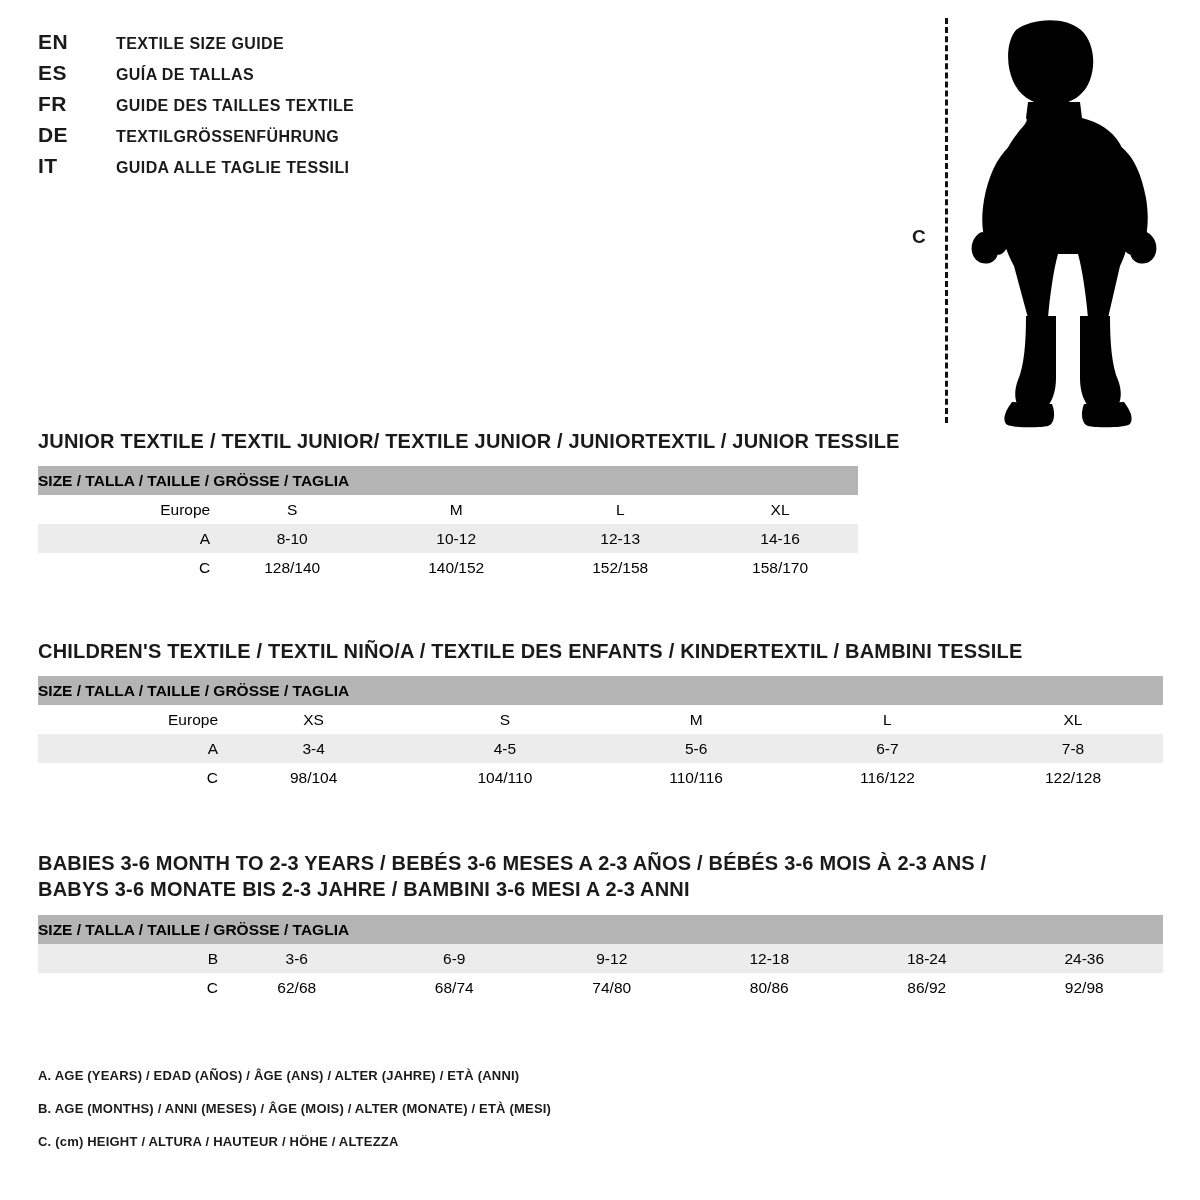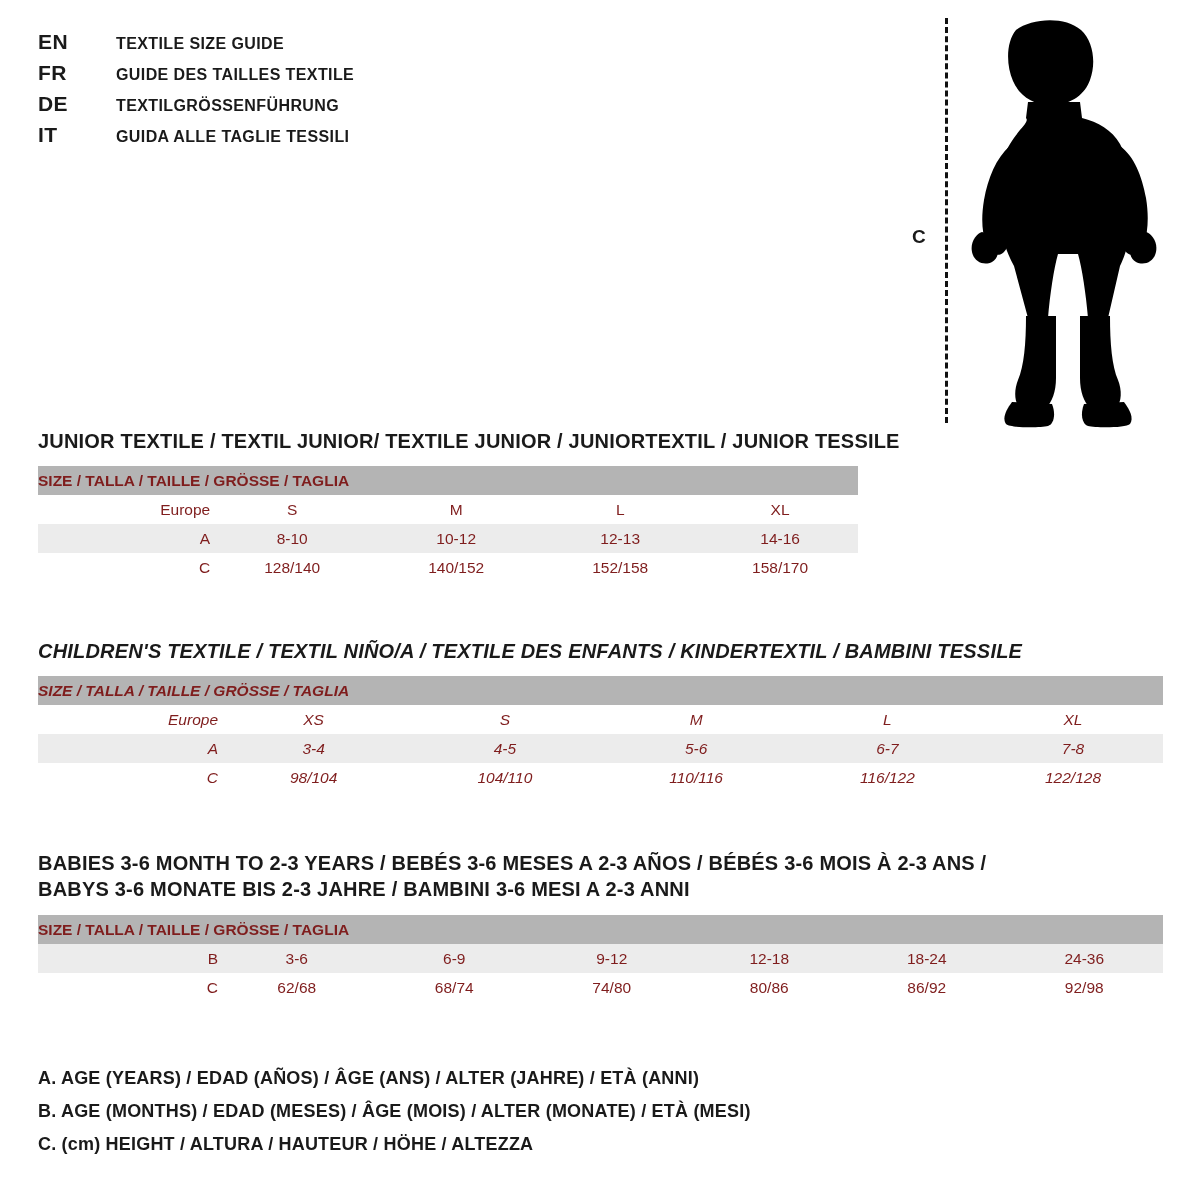--- a/index.html
+++ b/index.html
@@ -93,21 +93,21 @@
     line-height: 26px;
   }
 
   table.size-table {
     border-collapse: collapse;
     width: 100%;
     table-layout: fixed;
   }
   table.size-table td {
     font-size: 15.5px;
-    color: #7f1d1d;
+    color: #000000;
     height: 29px;
     padding: 0;
     vertical-align: middle;
   }
   .row-head td {
     background: #b4b4b4;
     font-weight: bold;
     font-size: 15.5px;
     padding-left: 8px;
   }
@@ -128,52 +128,56 @@
   .block {
     position: absolute;
     left: 38px;
   }
 
   
   #junior-block { top: 430px; width: 820px; }
   #junior-block .section-title { margin-bottom: 13px; }
 
   
-  #children-block { top: 640px; width: 1125px; font-style: italic; }
+  #children-block { top: 640px; width: 1125px; }
   #children-block .section-title { margin-bottom: 13px; }
 
   
   #babies-block { top: 850px; width: 1125px; }
   #babies-block .section-title { margin-bottom: 13px; }
 
   
   .footnotes {
     position: absolute;
     left: 38px;
     top: 1068px;
     width: 1100px;
   }
   .footnote {
-    font-size: 18px;
+    font-size: 13px;
     font-weight: bold;
     letter-spacing: 0.2px;
     color: #1a1a1a;
     height: 33px;
     white-space: nowrap;
   }
 </style>
 </head>
 <body>
 
 <div class="page">
 
   <div class="lang-list">
     <div class="lang-row">
       <span class="lang-code">EN</span>
       <span class="lang-text">TEXTILE SIZE GUIDE</span>
+    </div>
+    <div class="lang-row">
+      <span class="lang-code">ES</span>
+      <span class="lang-text">GUÍA DE TALLAS</span>
     </div>
     <div class="lang-row">
       <span class="lang-code">FR</span>
       <span class="lang-text">GUIDE DES TAILLES TEXTILE</span>
     </div>
     <div class="lang-row">
       <span class="lang-code">DE</span>
       <span class="lang-text">TEXTILGRÖSSENFÜHRUNG</span>
     </div>
     <div class="lang-row">
@@ -337,17 +341,17 @@
           <td class="val">80/86</td>
           <td class="val">86/92</td>
           <td class="val">92/98</td>
         </tr>
       </tbody>
     </table>
   </div>
 
   <div class="footnotes">
     <div class="footnote">A. AGE (YEARS) / EDAD (AÑOS) / ÂGE (ANS) / ALTER (JAHRE) / ETÀ (ANNI)</div>
-    <div class="footnote">B. AGE (MONTHS) / EDAD (MESES) / ÂGE (MOIS) / ALTER (MONATE) / ETÀ (MESI)</div>
+    <div class="footnote">B. AGE (MONTHS) / ANNI (MESES) / ÂGE (MOIS) / ALTER (MONATE) / ETÀ (MESI)</div>
     <div class="footnote">C. (cm) HEIGHT / ALTURA / HAUTEUR / HÖHE / ALTEZZA</div>
   </div>
 
 </div>
 
 </body></html>

